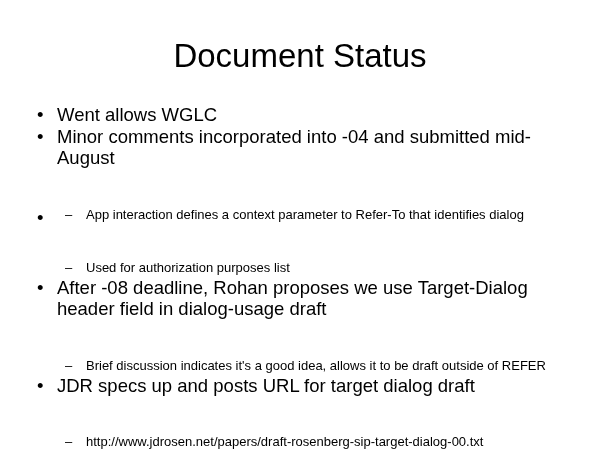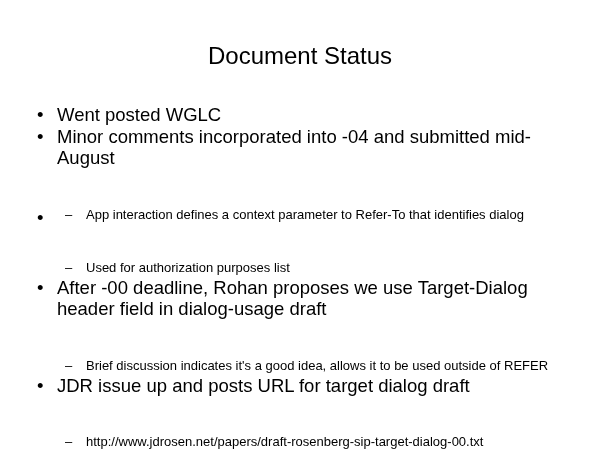--- a/index.html
+++ b/index.html
@@ -21,21 +21,21 @@
     width: 600px;
     height: 450px;
     background: #ffffff;
   }
   .slide-title {
     position: absolute;
     left: 0;
     top: 36px;
     width: 600px;
     text-align: center;
-    font-size: 24px;
+    font-size: 33px;
     font-weight: normal;
     line-height: 40px;
     letter-spacing: 0px;
     color: #000000;
     white-space: nowrap;
   }
   .body-area {
     position: absolute;
     left: 30px;
     top: 104px;
@@ -97,21 +97,21 @@
 
 <div class="slide">
 
   <div class="slide-title">Document Status</div>
 
   <div class="body-area">
     <ul class="lvl1">
 
       <li class="bullet1">
         <span class="marker">•</span>
-        <span class="btext">Went posted WGLC</span>
+        <span class="btext">Went allows WGLC</span>
       </li>
 
       <li class="bullet1">
         <span class="marker">•</span>
         <span class="btext">Minor comments incorporated into -04 and submitted mid-August</span>
       </li>
 
       <li class="bullet1">
         <span class="marker">•</span>
         <ul class="lvl2">
@@ -121,32 +121,32 @@
           </li>
           <li class="bullet2">
             <span class="marker2">–</span>
             <span class="btext2">Used for authorization purposes list</span>
           </li>
         </ul>
       </li>
 
       <li class="bullet1 sp-after-1">
         <span class="marker">•</span>
-        <span class="btext">After -00 deadline, Rohan proposes we use Target-Dialog header field in dialog-usage draft</span>
+        <span class="btext">After -08 deadline, Rohan proposes we use Target-Dialog header field in dialog-usage draft</span>
         <ul class="lvl2">
           <li class="bullet2">
             <span class="marker2">–</span>
-            <span class="btext2">Brief discussion indicates it's a good idea, allows it to be used outside of REFER</span>
+            <span class="btext2">Brief discussion indicates it's a good idea, allows it to be draft outside of REFER</span>
           </li>
         </ul>
       </li>
 
       <li class="bullet1">
         <span class="marker">•</span>
-        <span class="btext">JDR issue up and posts URL for target dialog draft</span>
+        <span class="btext">JDR specs up and posts URL for target dialog draft</span>
         <ul class="lvl2">
           <li class="bullet2">
             <span class="marker2">–</span>
             <span class="btext2">http://www.jdrosen.net/papers/draft-rosenberg-sip-target-dialog-00.txt</span>
           </li>
         </ul>
       </li>
 
     </ul>
   </div>

